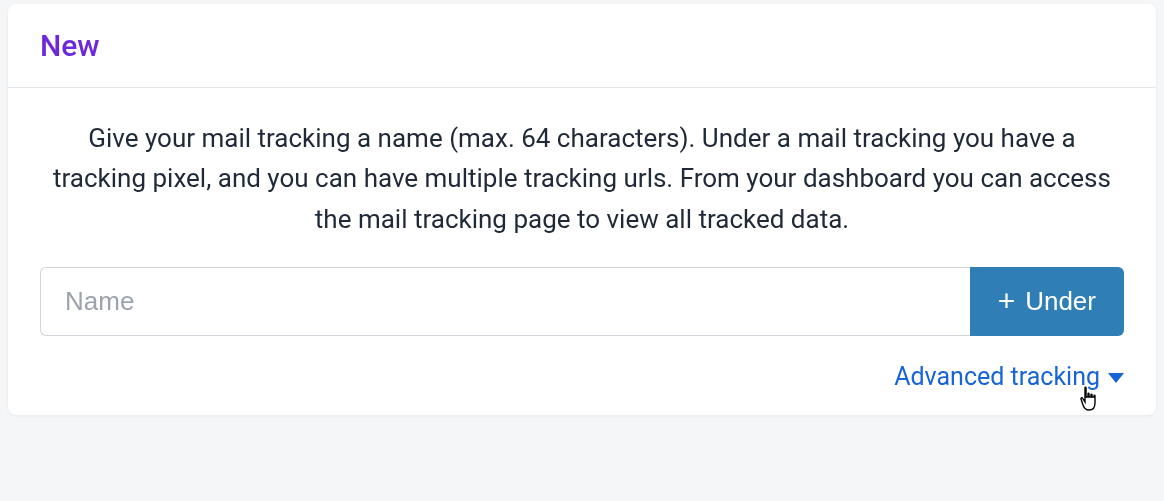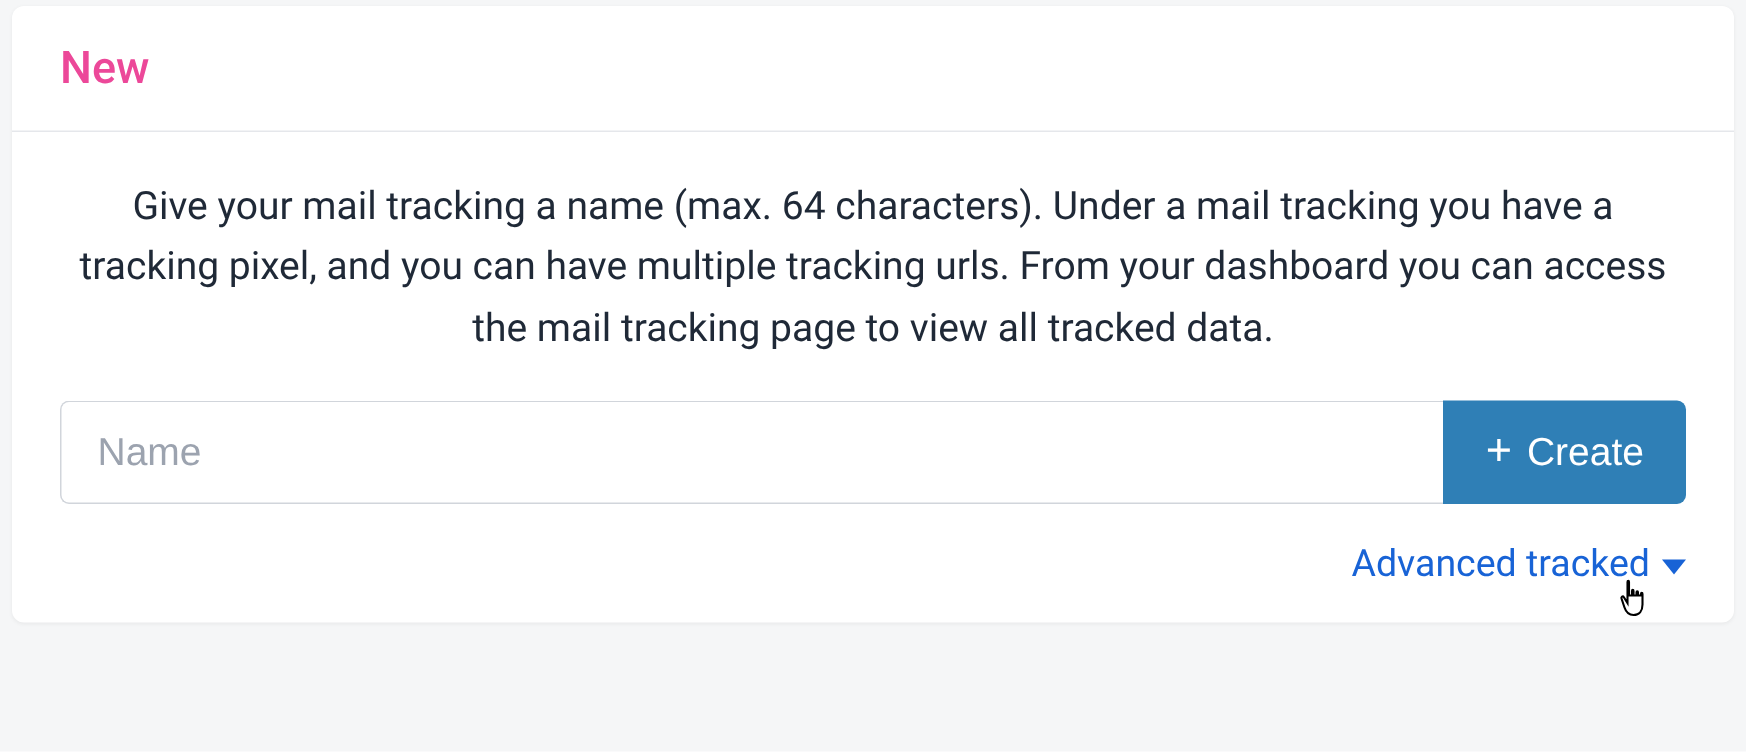--- a/index.html
+++ b/index.html
@@ -21,21 +21,21 @@
       box-shadow: 0 1px 3px rgba(0,0,0,0.06);
       overflow: visible;
     }
     .card-header {
       padding: 24px 32px 24px 32px;
       border-bottom: 1px solid #e5e7eb;
     }
     .card-title {
       font-size: 30px;
       font-weight: 500;
-      color: #ec4899;
+      color: #6d28d9;
     }
     .card-body {
       padding: 30px 32px 24px 32px;
     }
     .description {
       font-size: 26px;
       line-height: 1.55;
       color: #1f2937;
       margin-bottom: 28px;
       text-align: center;
@@ -112,26 +112,26 @@
 <div class="card">
   <div class="card-header">
     <h2 class="card-title">New</h2>
   </div>
   <div class="card-body">
     <p class="description">Give your mail tracking a name (max. 64 characters). Under a mail tracking you have a tracking pixel, and you can have multiple tracking urls. From your dashboard you can access the mail tracking page to view all tracked data.</p>
     <div class="input-row">
       <input type="text" class="name-input" placeholder="Name" style="">
       <button class="create-button">
         <span class="plus-icon">+</span>
-        <span>Create</span>
+        <span>Under</span>
       </button>
     </div>
     <div class="footer-row">
       <a class="advanced-link">
-        <span>Advanced tracked</span>
+        <span>Advanced tracking</span>
         <span class="caret-down"></span>
       </a>
       <span class="cursor-pointer-icon">
         <svg width="28" height="30" viewBox="0 0 28 30" fill="none" stroke="#000" stroke-width="1.4">
           <path d="M9 3 C9 2 10 2 10 3 L10 12 L12 12 L12 9 C12 8 13 8 13 9 L13 12 L15 12 L15 10 C15 9 16 9 16 10 L16 12 L18 12 L18 11 C18 10 19 10 19 11 L19 18 C19 22 17 25 13 25 C10 25 8 23 7 20 L5 14 C4.6 13 6 12 6.5 13 L9 17 Z" fill="#fff"></path>
         </svg>
       </span>
     </div>
   </div>
 </div>

